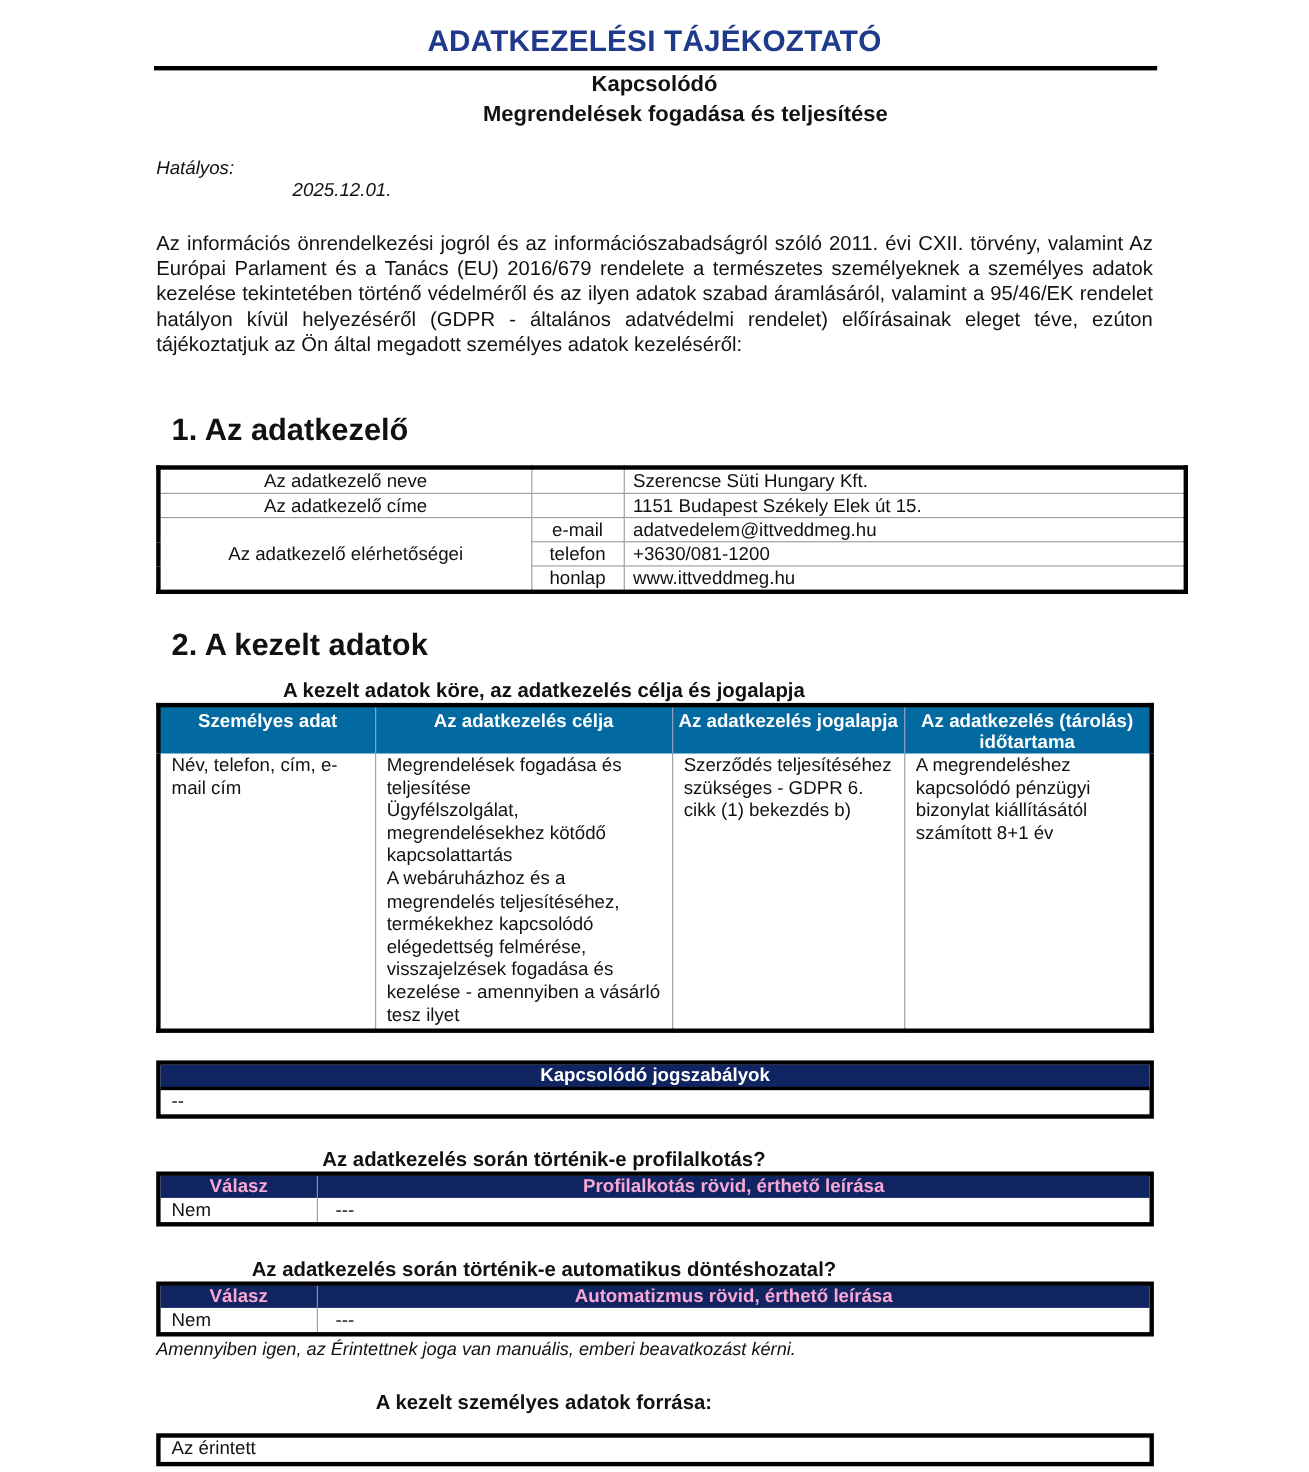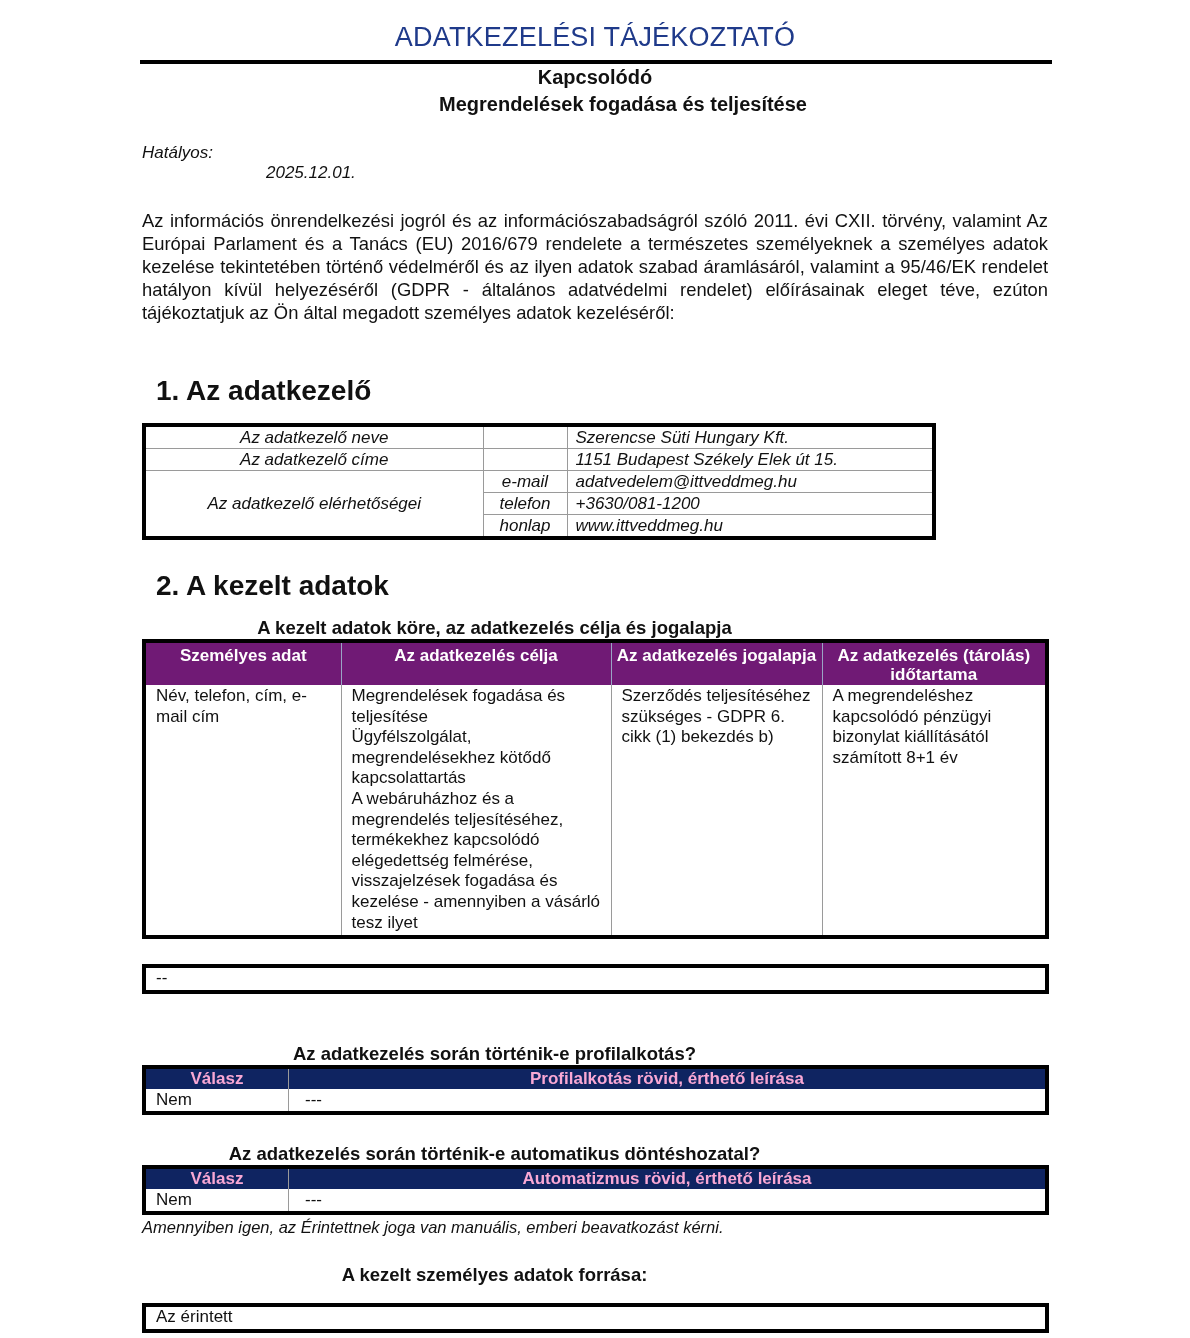--- a/index.html
+++ b/index.html
@@ -1,32 +1,32 @@
 <!DOCTYPE html>
 <html><head>
 <meta charset="utf-8">
 <style>
   html, body { margin:0; padding:0; background:#ffffff; }
   body { width:1190px; height:1338px; position:relative; font-family:"Liberation Sans", sans-serif; color:#111; overflow:hidden; }
   .abs { position:absolute; }
-  .title { left:0; width:1190px; top:22px; text-align:center; font-weight:normal; font-size:27px; color:#1f3a8a; letter-spacing:0.2px; }
+  .title { left:0; width:1190px; top:22px; text-align:center; font-weight:bold; font-size:27px; color:#1f3a8a; letter-spacing:0.2px; }
   .rule { left:140px; width:912px; top:60px; height:4px; background:#000; }
   .sub1 { left:0; width:1246px; top:66px; text-align:center; font-weight:bold; font-size:20px; }
   .sub2 { left:0; width:1246px; top:93px; text-align:center; font-weight:bold; font-size:20px; }
   .eff-label { left:142px; top:143px; font-style:italic; font-size:17px; }
   .eff-date { left:266px; top:163px; font-style:italic; font-size:17px; }
   .intro { left:142px; top:209px; width:906px; font-size:18.4px; line-height:23px; text-align:justify; }
   .h2 { left:142px; font-weight:bold; font-size:28px;margin-left:14px; }
   table { border-collapse:collapse; }
-  .t1 { left:142px; top:423px; width:794px; border:4px solid #000; font-size:17px;font-style:italic; }
+  .t1 { left:142px; top:423px; width:938px; border:4px solid #000; font-size:17px; }
   .t1 td { border:1px solid #9a9a9a; padding:0 8px; height:21px; line-height:20px; }
   .t1 td.c { text-align:center; }
   .cap { left:0; width:989px; text-align:center; font-weight:bold; font-size:18.5px; }
   .t2 { left:142px; top:639px; width:907px; border:4px solid #000; font-size:17px; }
-  .t2 th { background:#701a75; color:#fff; font-weight:bold; font-size:17px; line-height:19px; border-left:1px solid #9aa4c4; padding:3px 4px 1px; vertical-align:top; }
+  .t2 th { background:#0369a1; color:#fff; font-weight:bold; font-size:17px; line-height:19px; border-left:1px solid #9aa4c4; padding:3px 4px 1px; vertical-align:top; }
   .t2 th:first-child { border-left:none; }
   .t2 td { border-left:1px solid #9a9a9a; vertical-align:top; padding:1px 10px 2px; line-height:20.6px; height:246px; }
   .t2 td:first-child { border-left:none; }
   .box { left:142px; width:899px; border:4px solid #000; font-size:17px; }
   .bhead { background:#0f2461; color:#fff; font-weight:bold; text-align:center; line-height:20px; height:20px; font-size:17px; }
   .brow { line-height:20px; height:22px; padding-left:10px; }
   .t3 { border-collapse:collapse; width:100%; }
   .t3 th { background:#0f2461; color:#f9a8d4; font-weight:bold; font-size:17px; line-height:20px; height:20px; padding:0; }
   .t3 th.a, .t3 td.a { width:132px; border-right:1px solid #9a9a9a; }
   .t3 td { font-size:17px; line-height:20px; height:22px; padding:0 0 0 10px; }
@@ -104,20 +104,21 @@
     <td style="white-space:pre-line;">Megrendelések fogadása és teljesítése
 Ügyfélszolgálat, megrendelésekhez kötődő kapcsolattartás
 A webáruházhoz és a megrendelés teljesítéséhez, termékekhez kapcsolódó elégedettség felmérése, visszajelzések fogadása és kezelése - amennyiben a vásárló tesz ilyet</td>
     <td>Szerződés teljesítéséhez szükséges - GDPR 6. cikk (1) bekezdés b)</td>
     <td>A megrendeléshez kapcsolódó pénzügyi bizonylat kiállításától számított 8+1 év</td>
   </tr>
 </tbody>
   </table>
 
 <div class="abs box" style="top:964px;">
+  <div class="bhead" style="border-bottom:3px solid #000;">Kapcsolódó jogszabályok</div>
   <div class="brow">--</div>
 </div>
 
 <div class="abs cap" style="top:1043px;">Az adatkezelés során történik-e profilalkotás?</div>
 <div class="abs box" style="top:1065px;">
   <table class="t3">
     <tbody>
         <tr>
       <th class="a">Válasz</th>
       <th>Profilalkotás rövid, érthető leírása</th>

